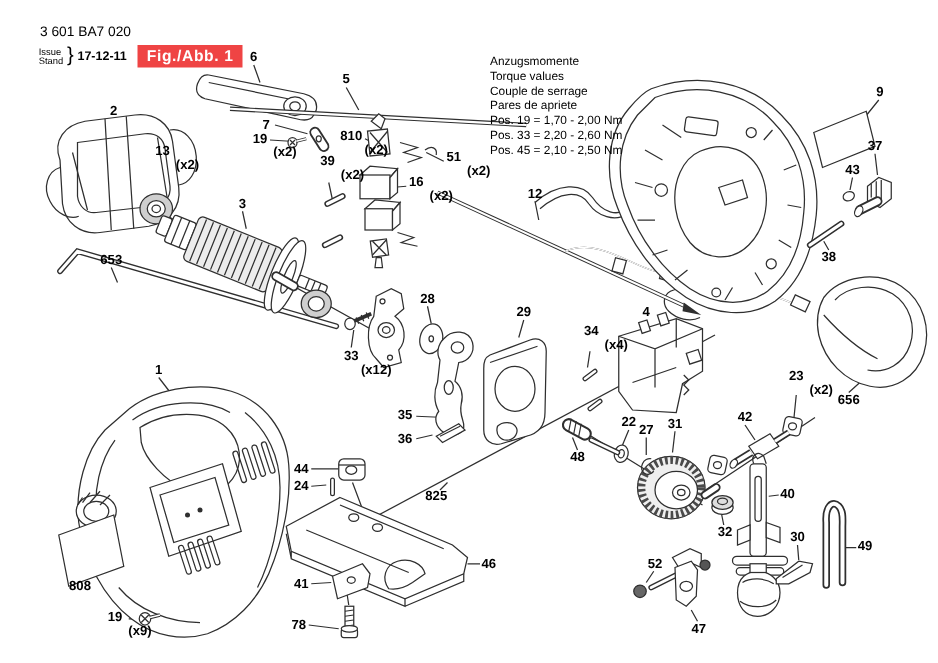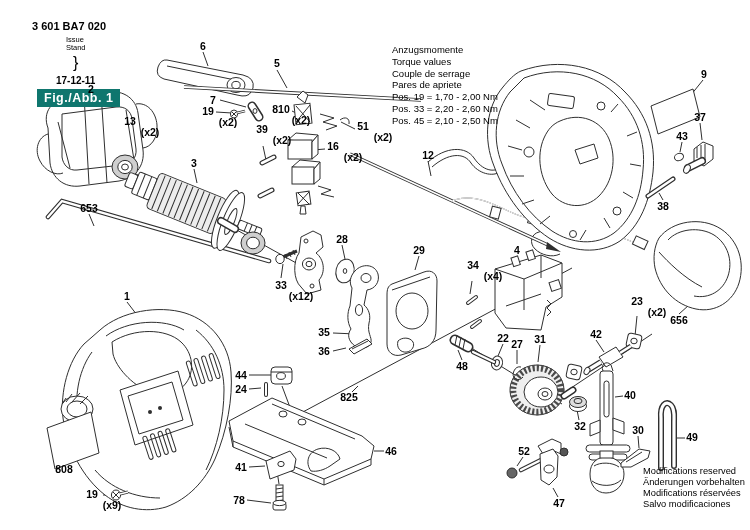--- a/index.html
+++ b/index.html
@@ -6,26 +6,26 @@
   #stage{position:relative;width:750px;height:530px;background:#fff;overflow:hidden;
          font-family:"Liberation Sans", sans-serif;color:#000;}
   svg{position:absolute;left:0;top:0;}
   .ln{fill:#fff;stroke:#2f2f2f;stroke-width:1;}
   .nf{fill:none;stroke:#2f2f2f;stroke-width:1;}
   .o{fill:none;stroke:#2f2f2f;}
   .i{fill:none;stroke:#fff;}
   .pl{position:absolute;transform:translateX(-50%);text-align:center;
       font-size:10.5px;font-weight:bold;line-height:10.5px;white-space:nowrap;}
   .pl .q{display:block;padding-left:40px;}
-  .hdr-type{position:absolute;left:32px;top:20px;font-size:11px;font-weight:bold;}
-  .issue-row{position:absolute;left:31px;top:36px;display:flex;align-items:center;gap:3px;flex-direction:column;}
+  .hdr-type{position:absolute;left:32px;top:20px;font-size:11px;}
+  .issue-row{position:absolute;left:31px;top:36px;display:flex;align-items:center;gap:3px;}
   .issue-words{font-size:7.5px;line-height:7.5px;}
   .issue-brace{font-size:16px;font-weight:400;}
   .issue-date{font-size:10px;font-weight:bold;}
-  .figbox{margin-left:6px;background:#0f766e;color:#fff;font-weight:bold;
+  .figbox{margin-left:6px;background:#ef4444;color:#fff;font-weight:bold;
           font-size:12.5px;padding:2px 7px;letter-spacing:0.5px;}
   .note{position:absolute;font-size:9.5px;line-height:11.8px;}
   .note div{white-space:nowrap;}
   .torque{left:392px;top:44px;}
   .footer{left:643px;top:466px;font-size:9.3px;line-height:11px;}
 </style>
 </head>
 <body>
 
 <div id="stage">
@@ -422,26 +422,20 @@
 <div class="note torque">
   <div>Anzugsmomente</div>
   <div>Torque values</div>
   <div>Couple de serrage</div>
   <div>Pares de apriete</div>
   <div>Pos. 19 = 1,70 - 2,00 Nm</div>
   <div>Pos. 33 = 2,20 - 2,60 Nm</div>
   <div>Pos. 45 = 2,10 - 2,50 Nm</div>
 </div>
 
-<div class="note footer">
-  <div>Modifications reserved</div>
-  <div>Änderungen vorbehalten</div>
-  <div>Modifications réservées</div>
-  <div>Salvo modificaciones</div>
-</div>
 
 <div class="pl" style="left:203px;top:41px">6</div>
 <div class="pl" style="left:277px;top:58px">5</div>
 <div class="pl" style="left:91px;top:84px">2</div>
 <div class="pl" style="left:130px;top:116px"><span>13</span><span class="q">(x2)</span></div>
 <div class="pl" style="left:213px;top:95px">7</div>
 <div class="pl" style="left:208px;top:106px"><span>19</span><span class="q">(x2)</span></div>
 <div class="pl" style="left:281px;top:104px"><span>810</span><span class="q">(x2)</span></div>
 <div class="pl" style="left:262px;top:124px"><span>39</span><span class="q">(x2)</span></div>
 <div class="pl" style="left:333px;top:141px"><span>16</span><span class="q">(x2)</span></div>

